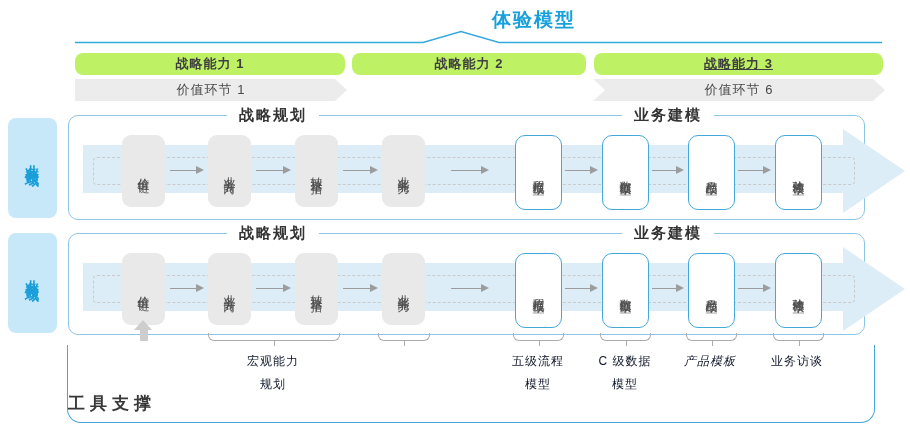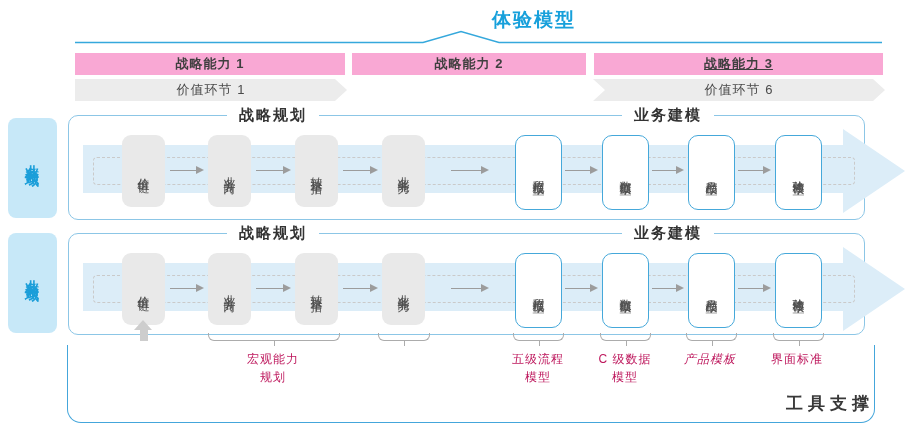--- a/index.html
+++ b/index.html
@@ -4,23 +4,23 @@
 <style>
   html,body{margin:0;padding:0;background:#fff;}
   .canvas{position:relative;width:910px;height:432px;background:#fff;overflow:hidden;
           font-family:"Liberation Sans","DejaVu Sans",sans-serif;}
   .abs{position:absolute;}
 
   
   .title{position:absolute;top:7px;font-size:19px;font-weight:bold;color:#17A0DB;letter-spacing:2px;}
 
   
-  .cap-band{position:absolute;top:53px;height:22px;background:#f9a8d4;
+  .cap-band{position:absolute;top:53px;height:22px;background:#bef264;
             display:flex;align-items:center;justify-content:center;
-            font-size:13px;font-weight:bold;color:#3F3F3F;letter-spacing:1px;}
+            font-size:13px;font-weight:bold;color:#3F3F3F;letter-spacing:1px;border-radius:8px;}
   .chev-band{position:absolute;top:79px;height:22px;background:#ECECEC;
             display:flex;align-items:center;justify-content:center;
             font-size:13px;color:#4A4A4A;letter-spacing:1px;}
   .chev-first{clip-path:polygon(0 0,calc(100% - 12px) 0,100% 50%,calc(100% - 12px) 100%,0 100%);}
   .chev-next{clip-path:polygon(0 0,calc(100% - 12px) 0,100% 50%,calc(100% - 12px) 100%,0 100%,12px 50%);}
 
   
   .domain{position:absolute;left:8px;width:49px;background:#C7E8F8;border-radius:8px;
           display:flex;align-items:center;justify-content:center;
           writing-mode:vertical-lr;text-orientation:mixed;
@@ -46,35 +46,35 @@
   
   .sarrow{position:absolute;height:9px;z-index:3;}
   .sarrow::before{content:'';position:absolute;left:0;right:7px;top:3.6px;border-top:1.6px solid #9C9C9C;}
   .sarrow::after{content:'';position:absolute;right:0;top:0;width:0;height:0;
                  border-left:8px solid #9C9C9C;border-top:4.5px solid transparent;border-bottom:4.5px solid transparent;}
 
   
   .tool-container{position:absolute;left:67px;top:345px;width:806px;height:77px;
                   border-left:1.5px solid #44A6DB;border-right:1.5px solid #44A6DB;border-bottom:1.5px solid #44A6DB;
                   border-radius:0 0 14px 14px;}
-  .tool-label{position:absolute;left:0;right:0;bottom:7px;text-align:right;
+  .tool-label{position:absolute;left:0;right:0;bottom:7px;text-align:left;
               font-size:17px;font-weight:bold;color:#383838;letter-spacing:5px;}
   .inputs-box{position:absolute;left:90px;top:341px;width:107px;height:46px;background:#fff;
               border:1.3px solid #A6D3EC;border-radius:9px;z-index:6;
               display:flex;flex-direction:column;align-items:center;justify-content:center;
               font-size:12px;color:#454545;line-height:14.5px;letter-spacing:2px;}
   .uparrow{position:absolute;left:134px;top:320px;width:19px;height:21px;z-index:5;}
   .uparrow .head{position:absolute;top:0;left:0;width:0;height:0;
                  border-bottom:10px solid #CDCDCD;border-left:9.5px solid transparent;border-right:9.5px solid transparent;}
   .uparrow .stem{position:absolute;top:9px;left:5.5px;width:8px;height:12px;background:#CDCDCD;}
   .brace{position:absolute;top:333px;height:7px;border-left:1px solid #ACACAC;border-right:1px solid #ACACAC;
          border-bottom:1px solid #ACACAC;border-radius:0 0 6px 6px;}
   .brace::after{content:'';position:absolute;left:50%;top:100%;width:1px;height:6px;background:#ACACAC;}
   .deliverable{position:absolute;top:350px;transform:translateX(-50%);text-align:center;
-               font-size:12px;color:#be185d;line-height:18px;white-space:pre-line;letter-spacing:1px;}
+               font-size:12px;color:#0f172a;line-height:23px;white-space:pre-line;letter-spacing:1px;}
   svg{display:block;}
 </style>
 </head>
 <body>
 
 <div class="canvas">
 
   <div class="title" style="left:492px;">体验模型</div>
 
   <svg class="abs" style="left:0;top:0;" width="910" height="50">
@@ -158,15 +158,15 @@
   <div class="brace" style="left:686px;width:49px;"></div>
   <div class="brace" style="left:773px;width:49px;"></div>
 
   <div class="deliverable" style="left:273px;">宏观能力
 规划</div>
   <div class="deliverable" style="left:538px;">五级流程
 模型</div>
   <div class="deliverable" style="left:625px;">C 级数据
 模型</div>
   <div class="deliverable" style="left:710px;font-style:italic;">产品模板</div>
-  <div class="deliverable" style="left:797px;">界面标准</div>
+  <div class="deliverable" style="left:797px;">业务访谈</div>
 
 </div>
 
 </body></html>

